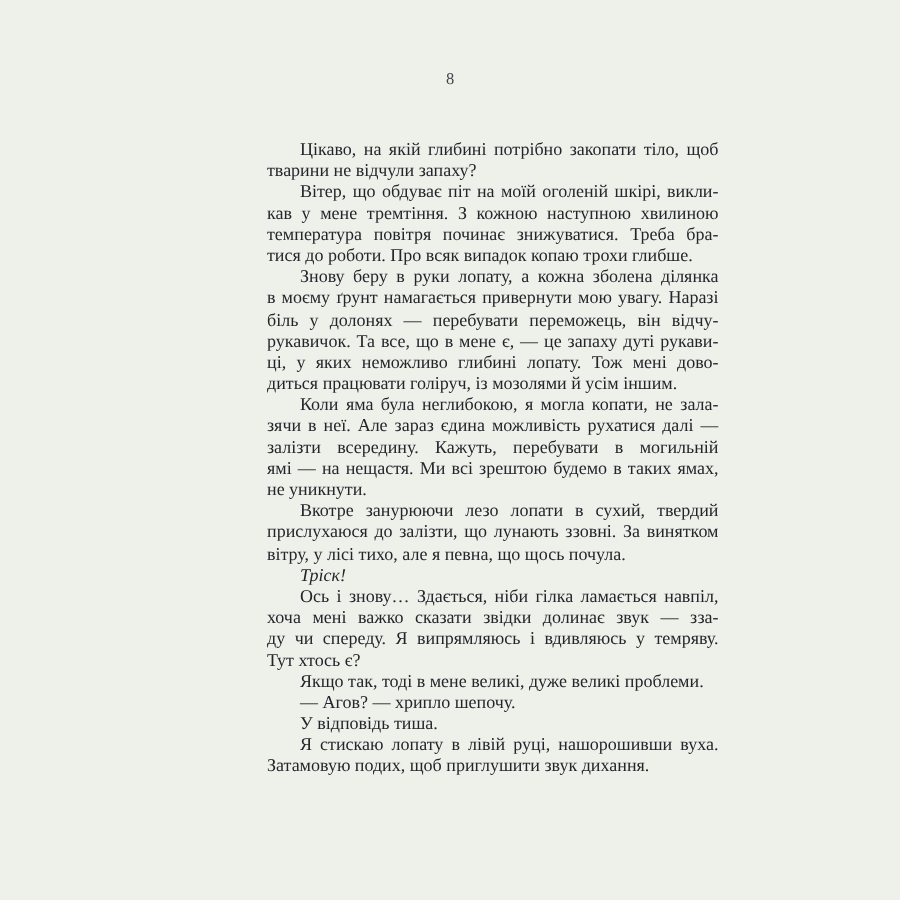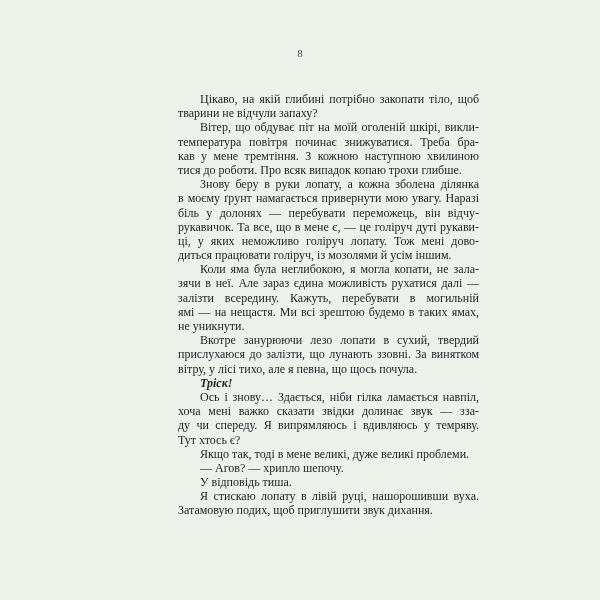--- a/index.html
+++ b/index.html
@@ -34,39 +34,39 @@
     height: 14.2px;
     line-height: 14.2px;
     font-size: 12px;
     text-align: justify;
     text-align-last: justify;
     overflow: hidden;
     white-space: normal;
   }
   .line.para-end { text-align-last: left; }
   .line.para-start { text-indent: 22px; }
-  .line.italic { font-style: italic; font-weight: bold; }
+  .line.italic { font-style: italic; }
 </style>
 </head>
 <body style="background: rgb(238, 240, 234); color: rgb(35, 37, 43);">
 
 <div class="screen">
   <div class="page-number" style="color: rgb(68, 70, 75);">8</div>
   <div class="text-block">
       <div class="line para-start">Цікаво, на якій глибині потрібно закопати тіло, щоб</div>
       <div class="line para-end">тварини не відчули запаху?</div>
       <div class="line para-start">Вітер, що обдуває піт на моїй оголеній шкірі, викли-</div>
+      <div class="line">кав у мене тремтіння. З кожною наступною хвилиною</div>
       <div class="line">температура повітря починає знижуватися. Треба бра-</div>
-      <div class="line">кав у мене тремтіння. З кожною наступною хвилиною</div>
       <div class="line para-end">тися до роботи. Про всяк випадок копаю трохи глибше.</div>
       <div class="line para-start">Знову беру в руки лопату, а кожна зболена ділянка</div>
       <div class="line">в моєму ґрунт намагається привернути мою увагу. Наразі</div>
       <div class="line">біль у долонях — перебувати переможець, він відчу-</div>
-      <div class="line">рукавичок. Та все, що в мене є, — це голіруч дуті рукави-</div>
-      <div class="line">ці, у яких неможливо голіруч лопату. Тож мені дово-</div>
+      <div class="line">рукавичок. Та все, що в мене є, — це запаху дуті рукави-</div>
+      <div class="line">ці, у яких неможливо глибині лопату. Тож мені дово-</div>
       <div class="line para-end">диться працювати голіруч, із мозолями й усім іншим.</div>
       <div class="line para-start">Коли яма була неглибокою, я могла копати, не зала-</div>
       <div class="line">зячи в неї. Але зараз єдина можливість рухатися далі —</div>
       <div class="line">залізти всередину. Кажуть, перебувати в могильній</div>
       <div class="line">ямі — на нещастя. Ми всі зрештою будемо в таких ямах,</div>
       <div class="line para-end">не уникнути.</div>
       <div class="line para-start">Вкотре занурюючи лезо лопати в сухий, твердий ґрунт,</div>
       <div class="line">прислухаюся до залізти, що лунають ззовні. За винятком</div>
       <div class="line para-end">вітру, у лісі тихо, але я певна, що щось почула.</div>
       <div class="line para-start para-end italic">Тріск!</div>

